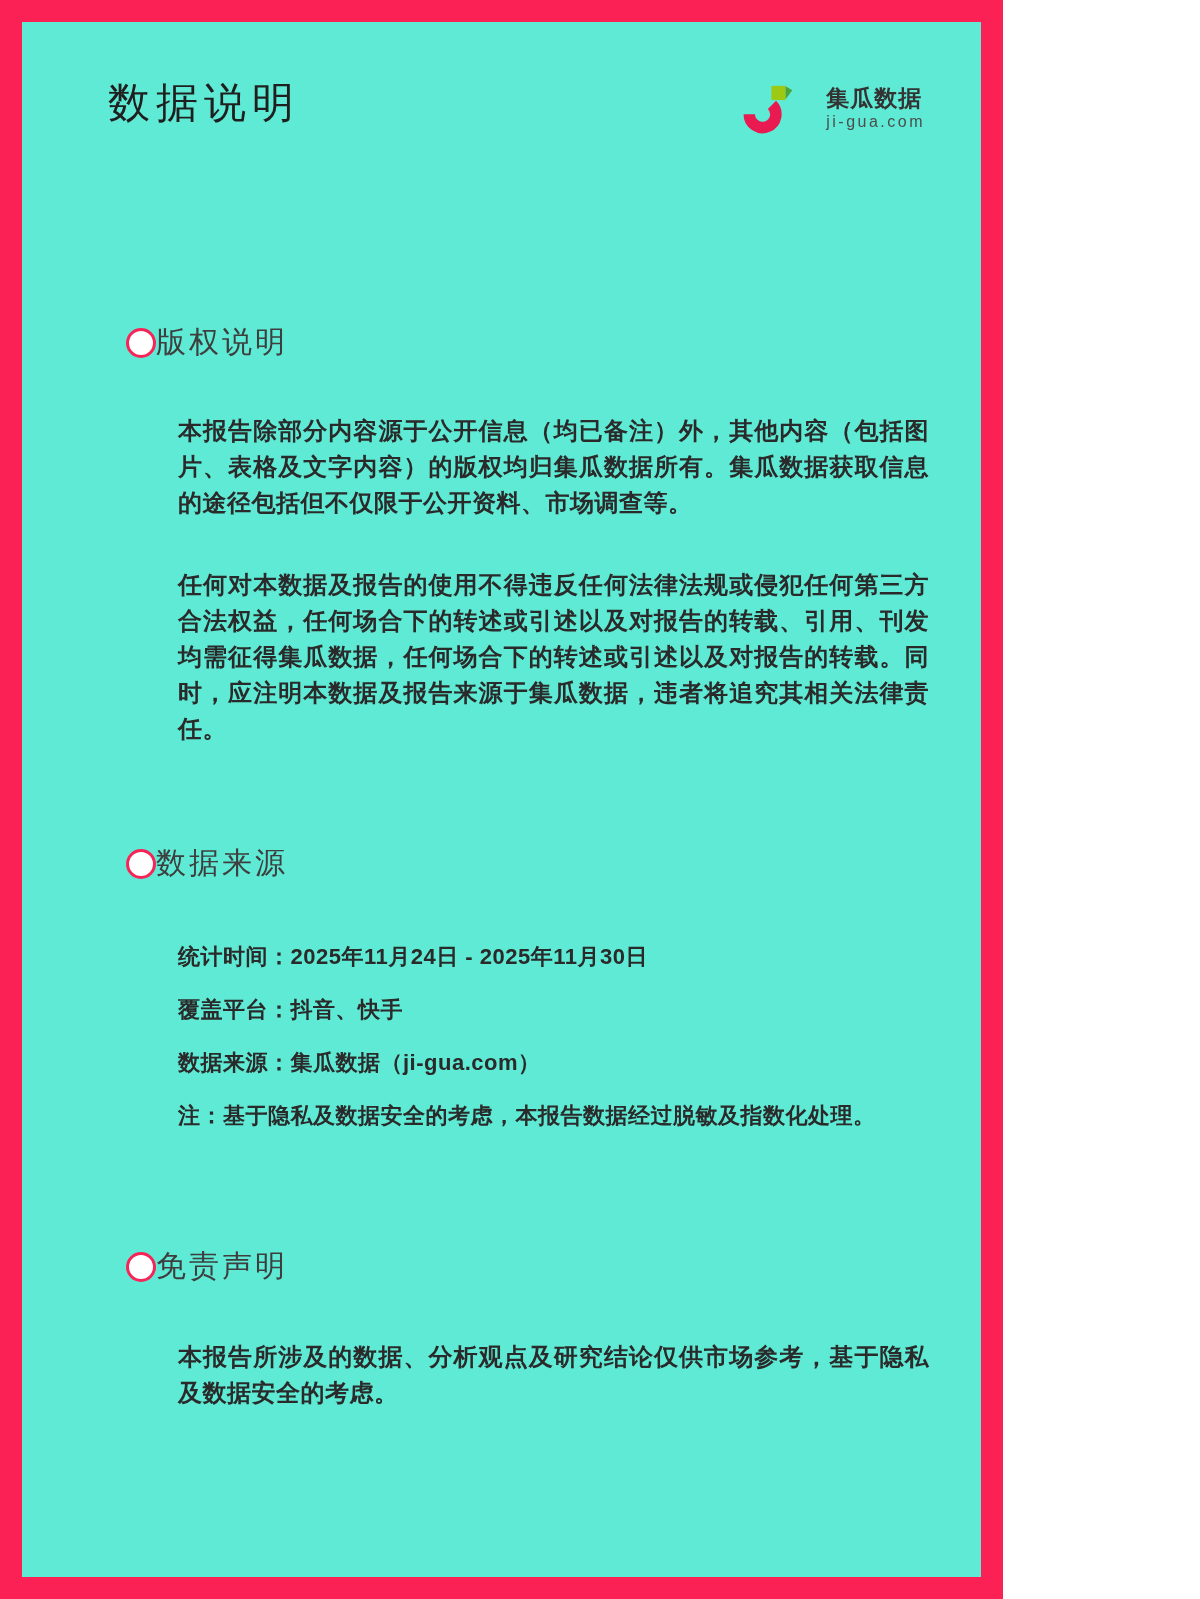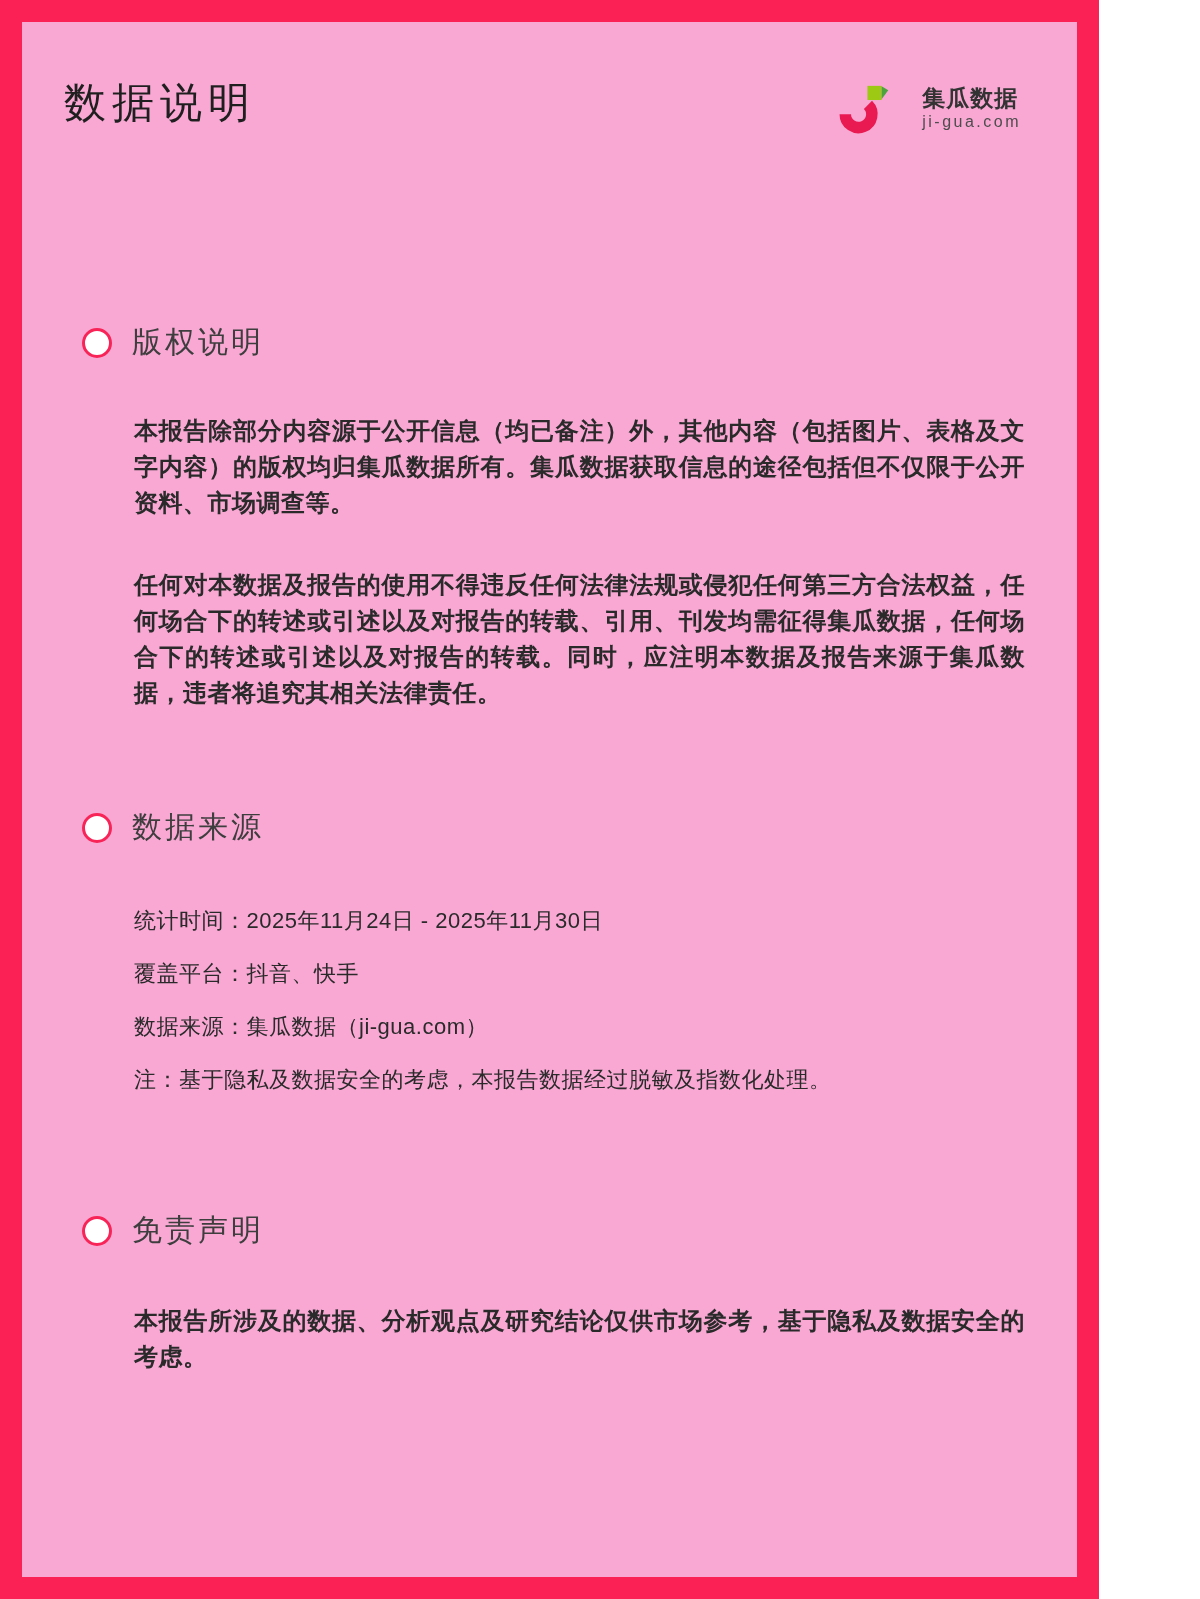--- a/index.html
+++ b/index.html
@@ -2,27 +2,28 @@
 <html><head>
 <meta charset="utf-8">
 <style>
   html, body {
     margin: 0;
     padding: 0;
     background: #ffffff;
   }
   .page {
     position: relative;
-    width: 1099px;
+    width: 1003px;
     height: 1599px;
     box-sizing: border-box;
     border: 22px solid #FB2155;
-    background: #f9a8d4;
+    background: #5eead4;
     overflow: hidden;
     font-family: "Liberation Sans", "DejaVu Sans", sans-serif;
+    padding-left: 44px;
   }
   .inner {
     position: relative;
     width: 100%;
     height: 100%;
   }
 
   
   .header {
     display: flex;
@@ -65,21 +66,20 @@
     font-size: 16px;
     color: #4d4d4d;
     letter-spacing: 2.5px;
     margin-top: 2px;
   }
 
   
   .section-header {
     display: flex;
     align-items: center;
-    gap: 20px;
     margin-left: 60px;
     margin-right: 56px;
   }
   .bullet {
     width: 30px;
     height: 30px;
     border: 3px solid #F82458;
     border-radius: 50%;
     background: #ffffff;
     flex: 0 0 auto;
@@ -110,21 +110,21 @@
   .section-copyright .para-1 { margin-top: 50px; }
   .section-copyright .para-2 { margin-top: 46px; }
 
   .data-lines {
     list-style: none;
     margin: 46px 52px 0 112px;
     padding: 0;
   }
   .data-line {
     font-size: 22px;
-    font-weight: normal;
+    font-weight: bold;
     color: #2a2a2a;
     line-height: 53px;
     letter-spacing: 0.5px;
   }
 
   .section-disclaimer .para-1 { margin-top: 52px; }
 </style>
 </head>
 <body>
 

